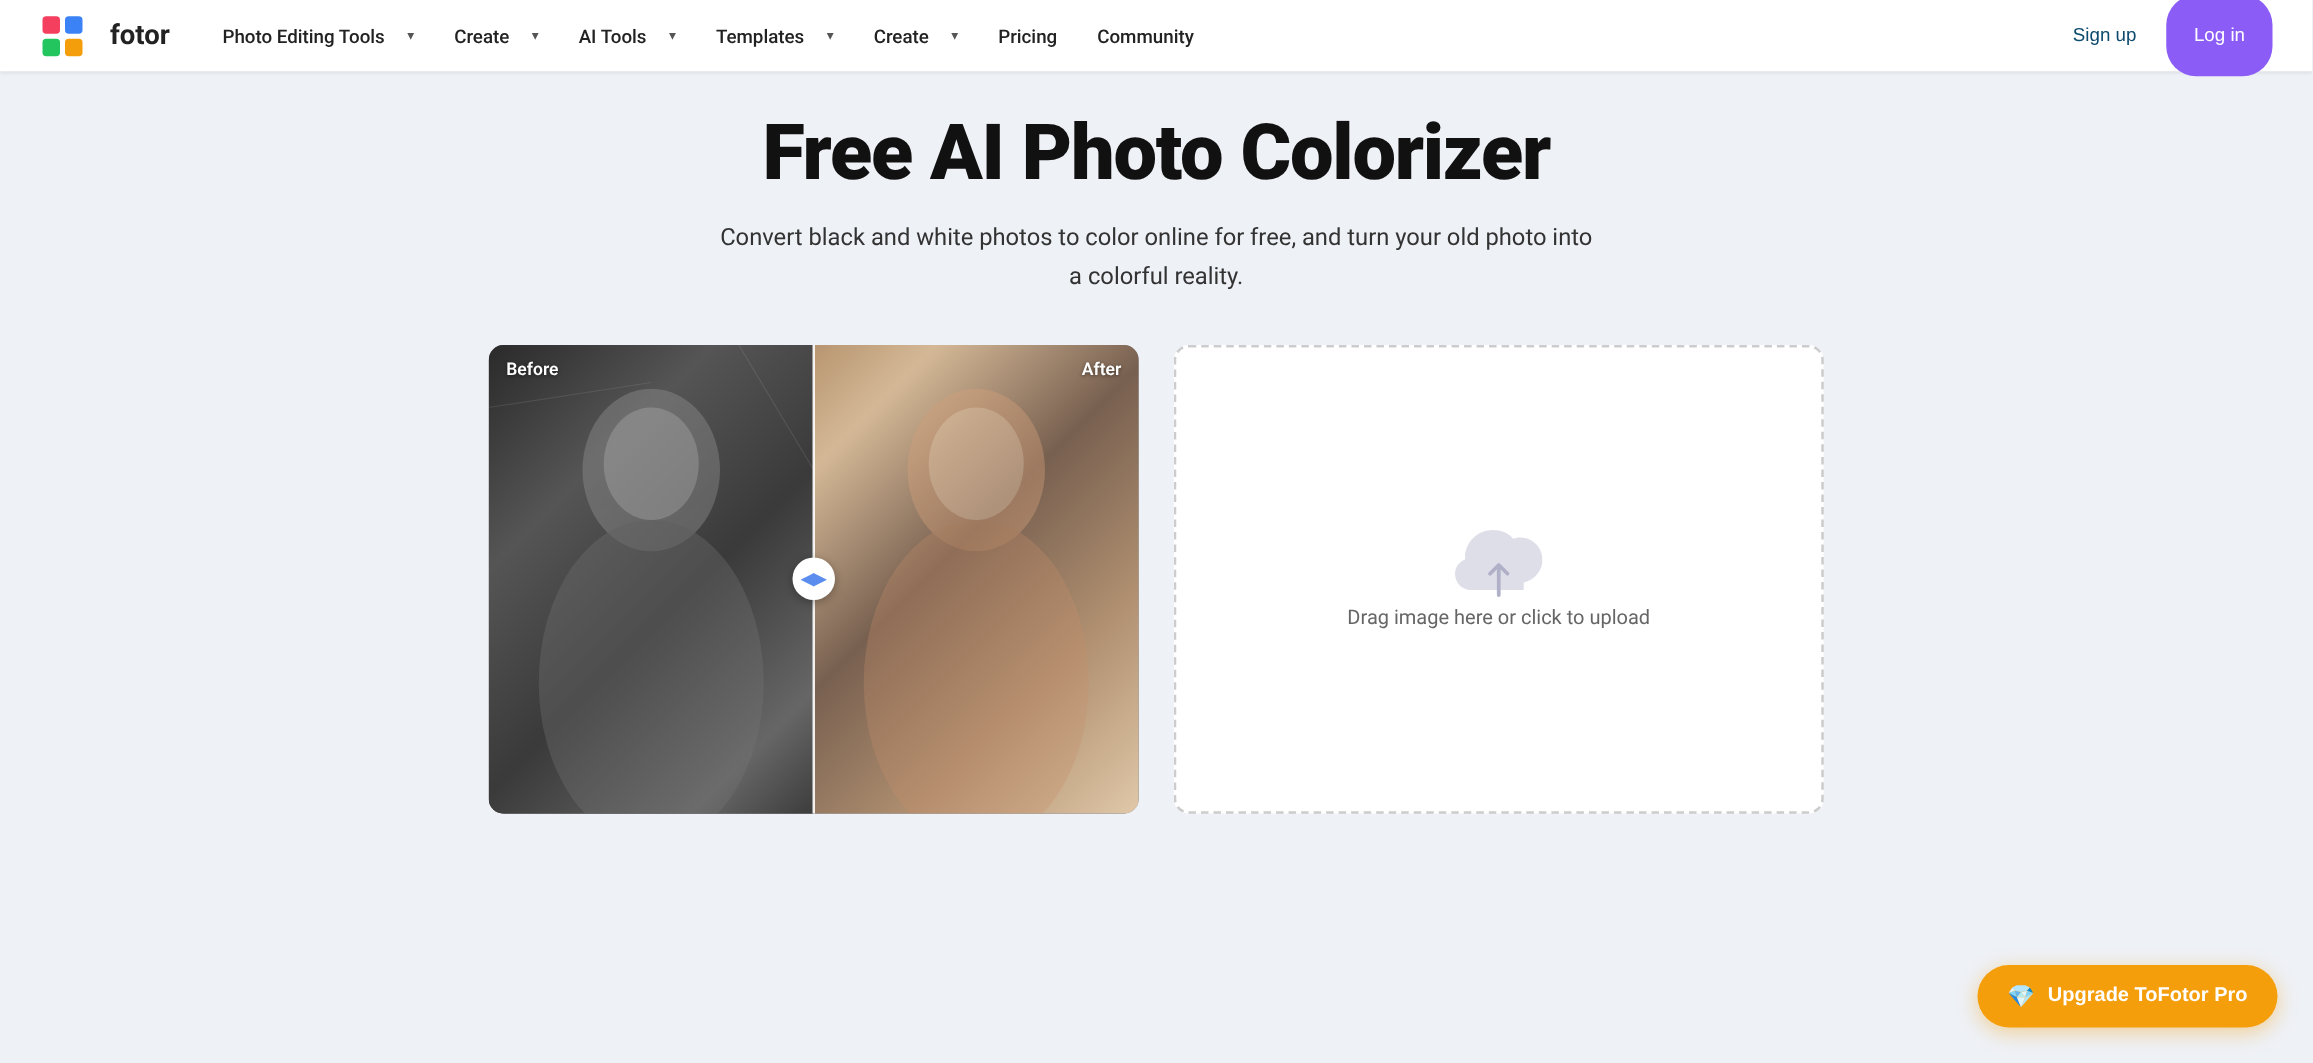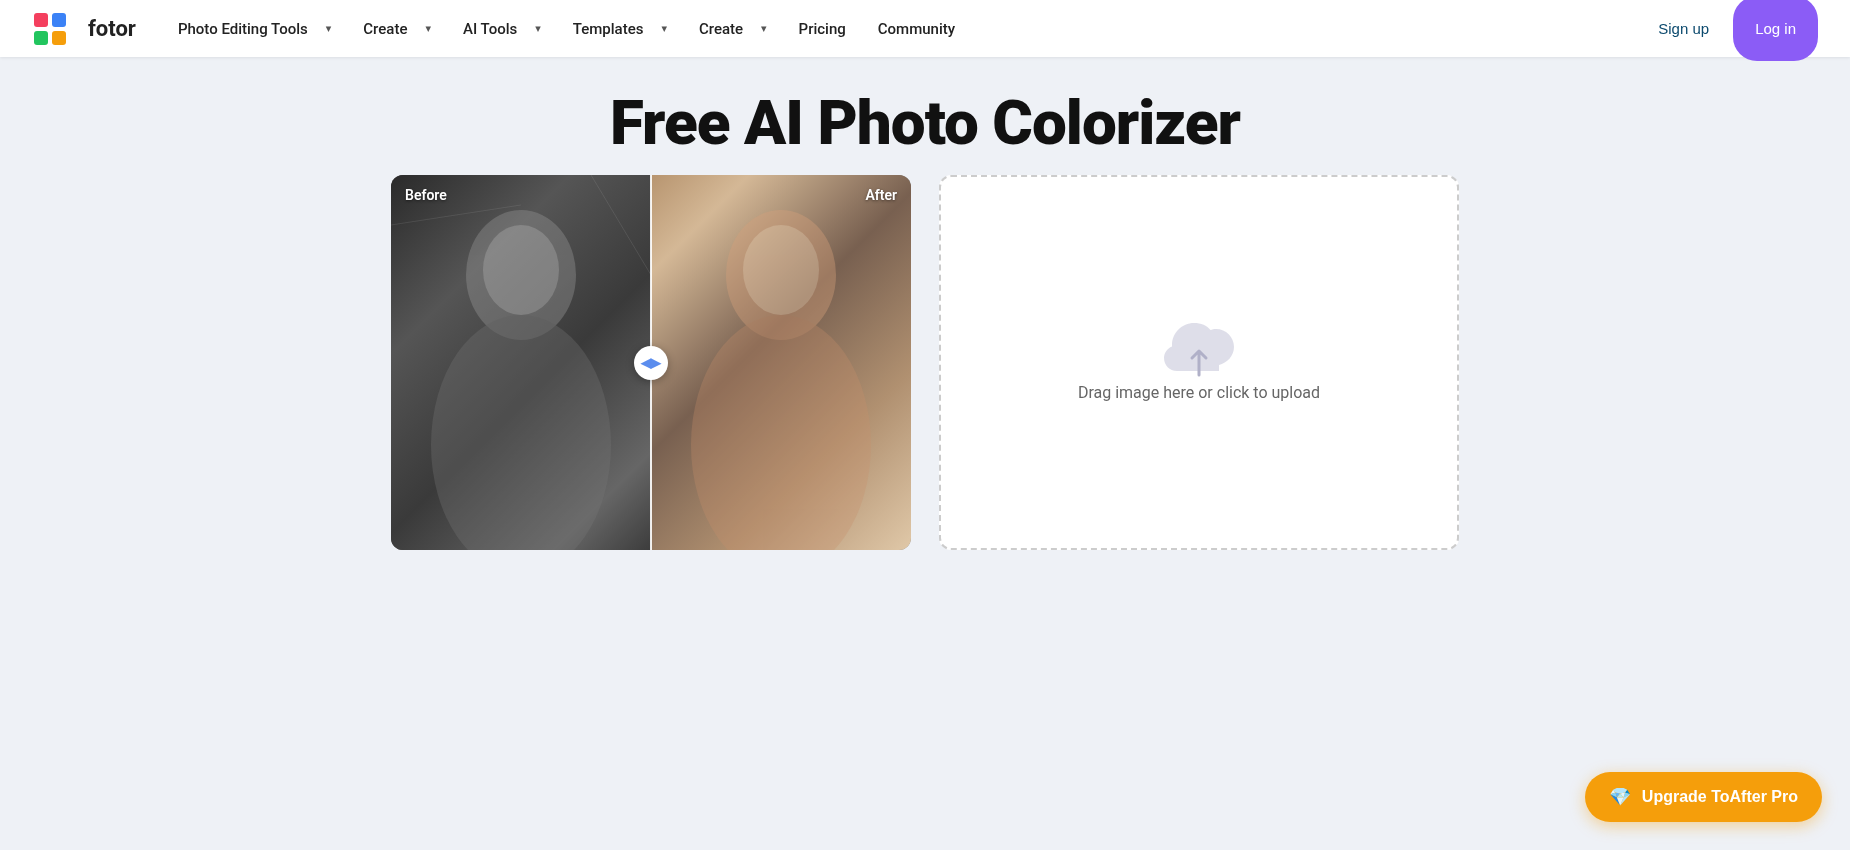--- a/index.html
+++ b/index.html
@@ -329,20 +329,21 @@
   </div>
 
   <div class="nav-auth">
     <button class="btn-signup">Sign up</button>
     <button class="btn-login">Log in</button>
   </div>
 </nav>
 
 <main class="main-content">
   <h1 class="page-title">Free AI Photo Colorizer</h1>
+  <p class="page-subtitle">Convert black and white photos to color online for free, and turn your old photo into a colorful reality.</p>
 
   <div class="tool-area">
 
     <div class="before-after-container">
       <div class="before-half">
         <div class="before-fill"></div>
 
         <svg style="position:absolute;top:0;left:0;width:100%;height:100%;opacity:0.55" viewBox="0 0 260 375" preserveAspectRatio="xMidYMid slice">
           <ellipse cx="130" cy="100" rx="55" ry="65" fill="#999" opacity="0.7"></ellipse>
           <ellipse cx="130" cy="270" rx="90" ry="130" fill="#777" opacity="0.6"></ellipse>
@@ -377,15 +378,15 @@
       <p class="upload-hint">Drag image here or click to upload</p>
     </div>
 
   </div>
 </main>
 
 <button class="upgrade-btn">
   <span class="diamond-icon">💎</span>
   <span class="upgrade-text">
     <span>Upgrade To</span>
-    <span>After Pro</span>
+    <span>Fotor Pro</span>
   </span>
 </button>
 
 </body></html>

